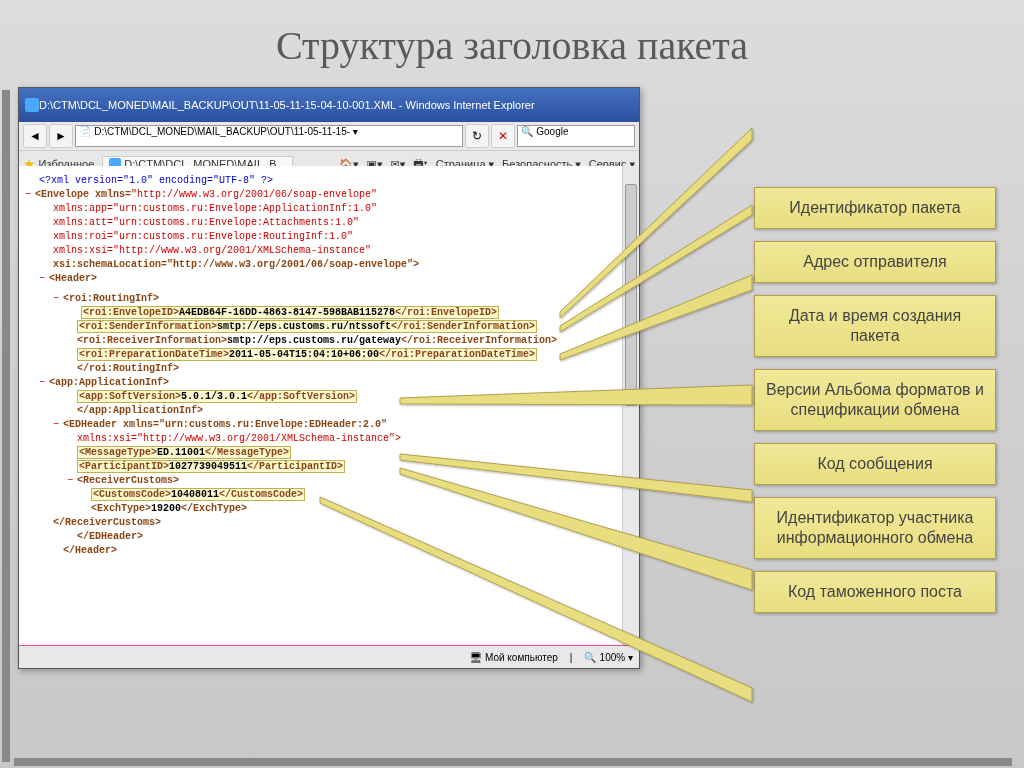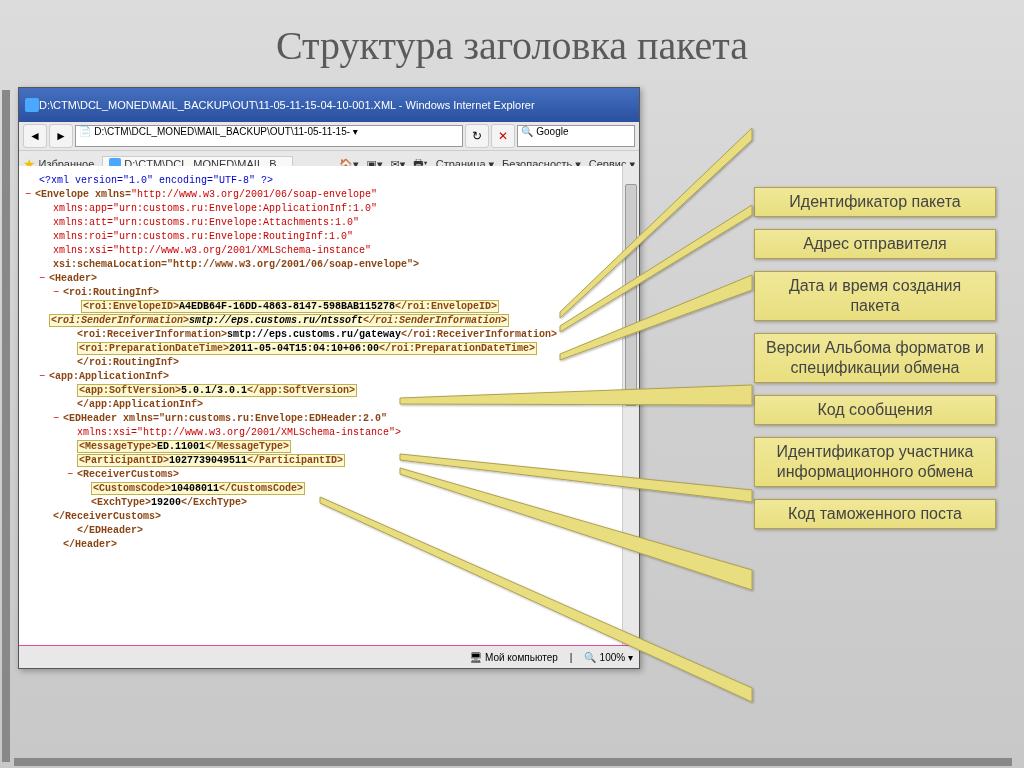--- a/index.html
+++ b/index.html
@@ -19,21 +19,21 @@
 .scroll-v { position:absolute; top:78px; right:0; width:16px; bottom:22px; background:#e8e8e8; border-left:1px solid #ccc; }
 .scroll-v::before { content:''; position:absolute; top:18px; left:2px; right:2px; height:220px; background:#ccc; border:1px solid #999; border-radius:2px; }
 .status-bar { position:absolute; bottom:0; left:0; right:0; height:22px; background:#e8e8e8; border-top:1px solid #ec4899; font-size:10px; display:flex; align-items:center; justify-content:flex-end; padding:0 6px; gap:12px; }
 .tag-blue { color:#0000cc; }
 .tag-red { color:#cc0000; }
 .tag-brown { color:#8b4513; font-weight:bold; }
 .val { color:#000; font-weight:bold; }
 .hl { background:#fcf8d0; border:1px solid #c0b050; padding:0 1px; }
 .dash { color:#cc0000; margin-right:4px; }
 .labels { position:absolute; right:28px; top:100px; width:242px; display:flex; flex-direction:column; gap:12px; }
-.label-box { background: linear-gradient(#f0e898, #e8de80); border:1px solid #b0a050; padding:4px 8px; text-align:center; font-size:16px; color:#444; line-height:1.25; box-shadow:1px 1px 3px rgba(0,0,0,0.3); }
+.label-box { background: linear-gradient(#f0e898, #e8de80); border:1px solid #b0a050; padding:10px 8px; text-align:center; font-size:16px; color:#444; line-height:1.25; box-shadow:1px 1px 3px rgba(0,0,0,0.3); }
 svg.conn { position:absolute; top:0; left:0; width:1024px; height:768px; pointer-events:none; }
 .deco { position:absolute; left:2px; top:90px; bottom:6px; width:8px; background:#888; }
 .deco2 { position:absolute; left:14px; right:12px; bottom:2px; height:8px; background:#888; }
 </style>
 </head>
 <body>
 
 <div class="slide">
   <div class="deco"></div>
   <div class="deco2"></div>
@@ -73,23 +73,23 @@
 
       <div class="xml-view">
         <div style="margin-left:14px;"><span class="tag-blue">&lt;?xml version="1.0" encoding="UTF-8" ?&gt;</span></div>
         <div><span class="dash">−</span><span class="tag-brown">&lt;Envelope xmlns=</span><span class="tag-red">"http://www.w3.org/2001/06/soap-envelope"</span></div>
         <div style="margin-left:28px;"><span class="tag-red">xmlns:app="urn:customs.ru:Envelope:ApplicationInf:1.0"</span></div>
         <div style="margin-left:28px;"><span class="tag-red">xmlns:att="urn:customs.ru:Envelope:Attachments:1.0"</span></div>
         <div style="margin-left:28px;"><span class="tag-red">xmlns:roi="urn:customs.ru:Envelope:RoutingInf:1.0"</span></div>
         <div style="margin-left:28px;"><span class="tag-red">xmlns:xsi="http://www.w3.org/2001/XMLSchema-instance"</span></div>
         <div style="margin-left:28px;"><span class="tag-brown">xsi:schemaLocation="http://www.w3.org/2001/06/soap-envelope"&gt;</span></div>
         <div style="margin-left:14px;"><span class="dash">−</span><span class="tag-brown">&lt;Header&gt;</span></div>
-        <div style="margin-left:28px;"><span class="dash">−</span><span class="tag-brown">&lt;roi:RoutingInf&gt;</span></div>
+        <div style="margin-left:28px;margin-top:6px;"><span class="dash">−</span><span class="tag-brown">&lt;roi:RoutingInf&gt;</span></div>
         <div style="margin-left:56px;"><span class="hl"><span class="tag-brown">&lt;roi:EnvelopeID&gt;</span><span class="val">A4EDB64F-16DD-4863-8147-598BAB115278</span><span class="tag-brown">&lt;/roi:EnvelopeID&gt;</span></span></div>
-        <div style="margin-left:24px;font-style:italic;"><span class="hl"><span class="tag-brown">&lt;roi:SenderInformation&gt;</span><span class="val">smtp://eps.customs.ru/ntssoft</span><span class="tag-brown">&lt;/roi:SenderInformation&gt;</span></span></div>
+        <div style="margin-left:52px;"><span class="hl"><span class="tag-brown">&lt;roi:SenderInformation&gt;</span><span class="val">smtp://eps.customs.ru/ntssoft</span><span class="tag-brown">&lt;/roi:SenderInformation&gt;</span></span></div>
         <div style="margin-left:52px;"><span class="tag-brown">&lt;roi:ReceiverInformation&gt;</span><span class="val">smtp://eps.customs.ru/gateway</span><span class="tag-brown">&lt;/roi:ReceiverInformation&gt;</span></div>
         <div style="margin-left:52px;"><span class="hl"><span class="tag-brown">&lt;roi:PreparationDateTime&gt;</span><span class="val">2011-05-04T15:04:10+06:00</span><span class="tag-brown">&lt;/roi:PreparationDateTime&gt;</span></span></div>
         <div style="margin-left:52px;"><span class="tag-brown">&lt;/roi:RoutingInf&gt;</span></div>
         <div style="margin-left:14px;"><span class="dash">−</span><span class="tag-brown">&lt;app:ApplicationInf&gt;</span></div>
         <div style="margin-left:52px;"><span class="hl"><span class="tag-brown">&lt;app:SoftVersion&gt;</span><span class="val">5.0.1/3.0.1</span><span class="tag-brown">&lt;/app:SoftVersion&gt;</span></span></div>
         <div style="margin-left:52px;"><span class="tag-brown">&lt;/app:ApplicationInf&gt;</span></div>
         <div style="margin-left:28px;"><span class="dash">−</span><span class="tag-brown">&lt;EDHeader xmlns="urn:customs.ru:Envelope:EDHeader:2.0"</span></div>
         <div style="margin-left:52px;"><span class="tag-red">xmlns:xsi="http://www.w3.org/2001/XMLSchema-instance"&gt;</span></div>
         <div style="margin-left:52px;"><span class="hl"><span class="tag-brown">&lt;MessageType&gt;</span><span class="val">ED.11001</span><span class="tag-brown">&lt;/MessageType&gt;</span></span></div>
         <div style="margin-left:52px;"><span class="hl"><span class="tag-brown">&lt;ParticipantID&gt;</span><span class="val">1027739049511</span><span class="tag-brown">&lt;/ParticipantID&gt;</span></span></div>

